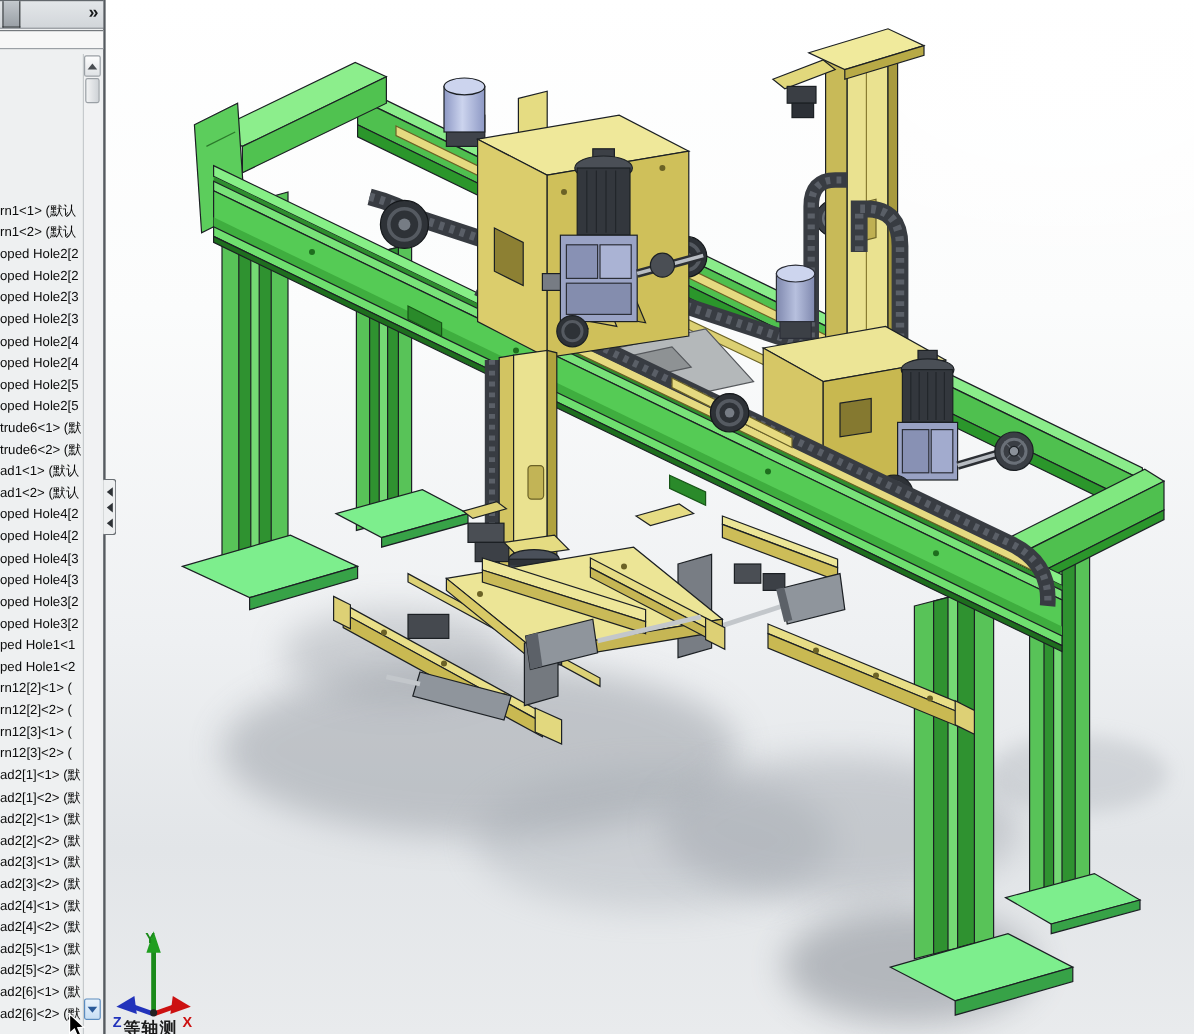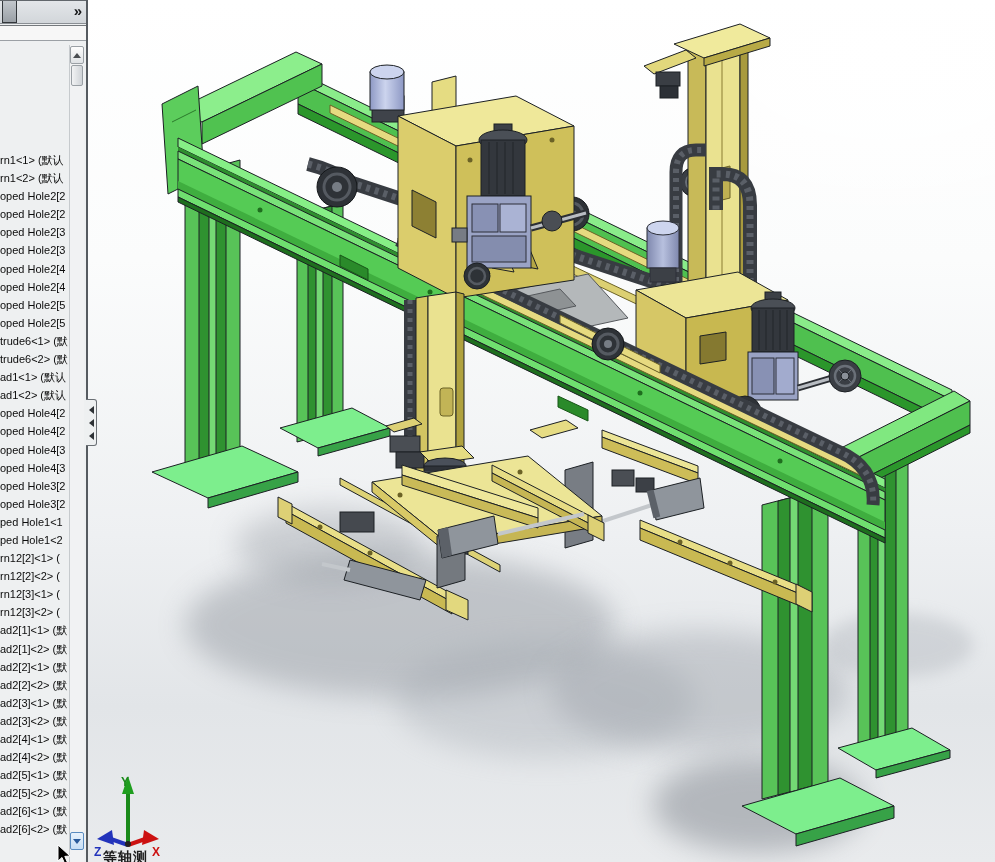--- a/index.html
+++ b/index.html
@@ -35,21 +35,21 @@
     border:1px solid #33373b;border-top:none;box-sizing:border-box;
   }
   #panel-chevron{
     position:absolute;right:4px;top:1px;font-size:15px;font-weight:700;color:#17181a;cursor:default;
   }
   #panel-filter{
     position:absolute;left:0;top:25px;width:86px;height:16px;
     background:#f7f7f7;border-top:1px solid #75797d;border-bottom:1px solid #9ba0a5;box-sizing:border-box;
   }
   #feature-tree{
-    position:absolute;left:0;top:151px;width:70px;overflow:hidden;
+    position:absolute;left:0;top:167px;width:70px;overflow:hidden;
   }
   .tree-row{
     height:18.1px;line-height:18.1px;font-size:11px;color:#0c0c0c;white-space:nowrap;
   }
   
   #tree-scrollbar{
     position:absolute;right:2px;top:45px;width:15px;height:817px;
     background:#f1f2f3;border-left:1px solid #c6cacd;box-sizing:border-box;
   }
   .sb-btn{

